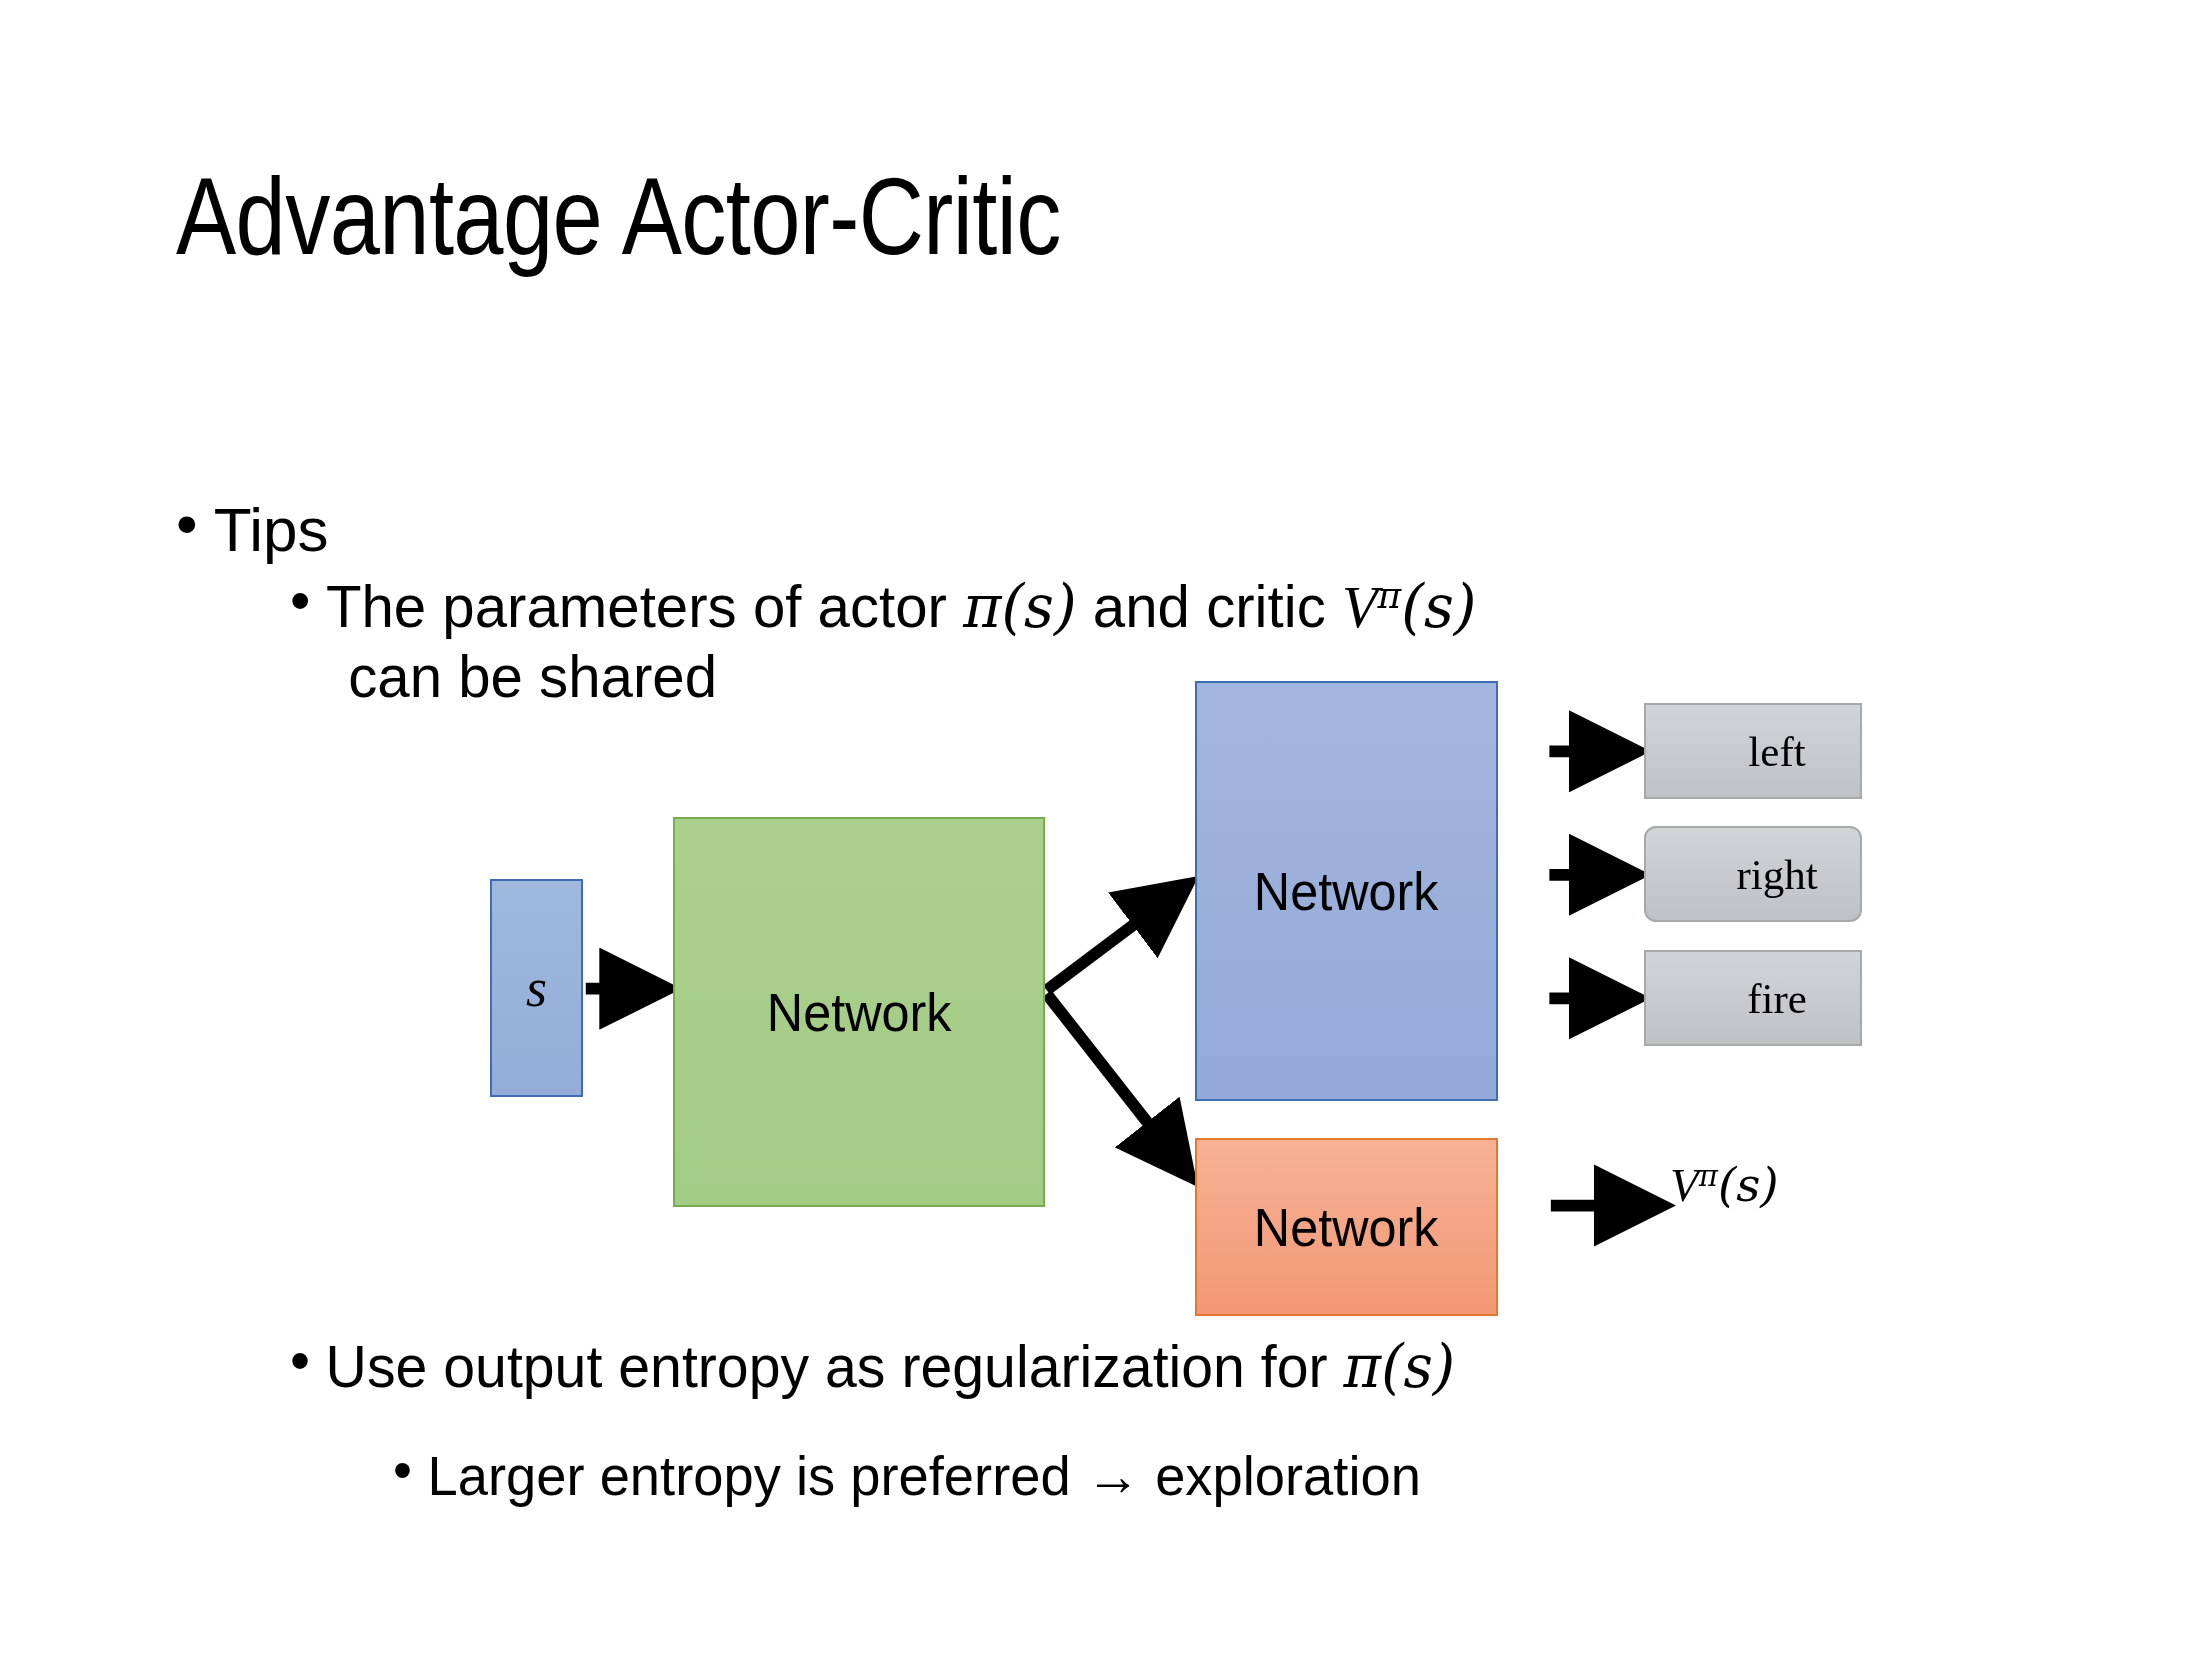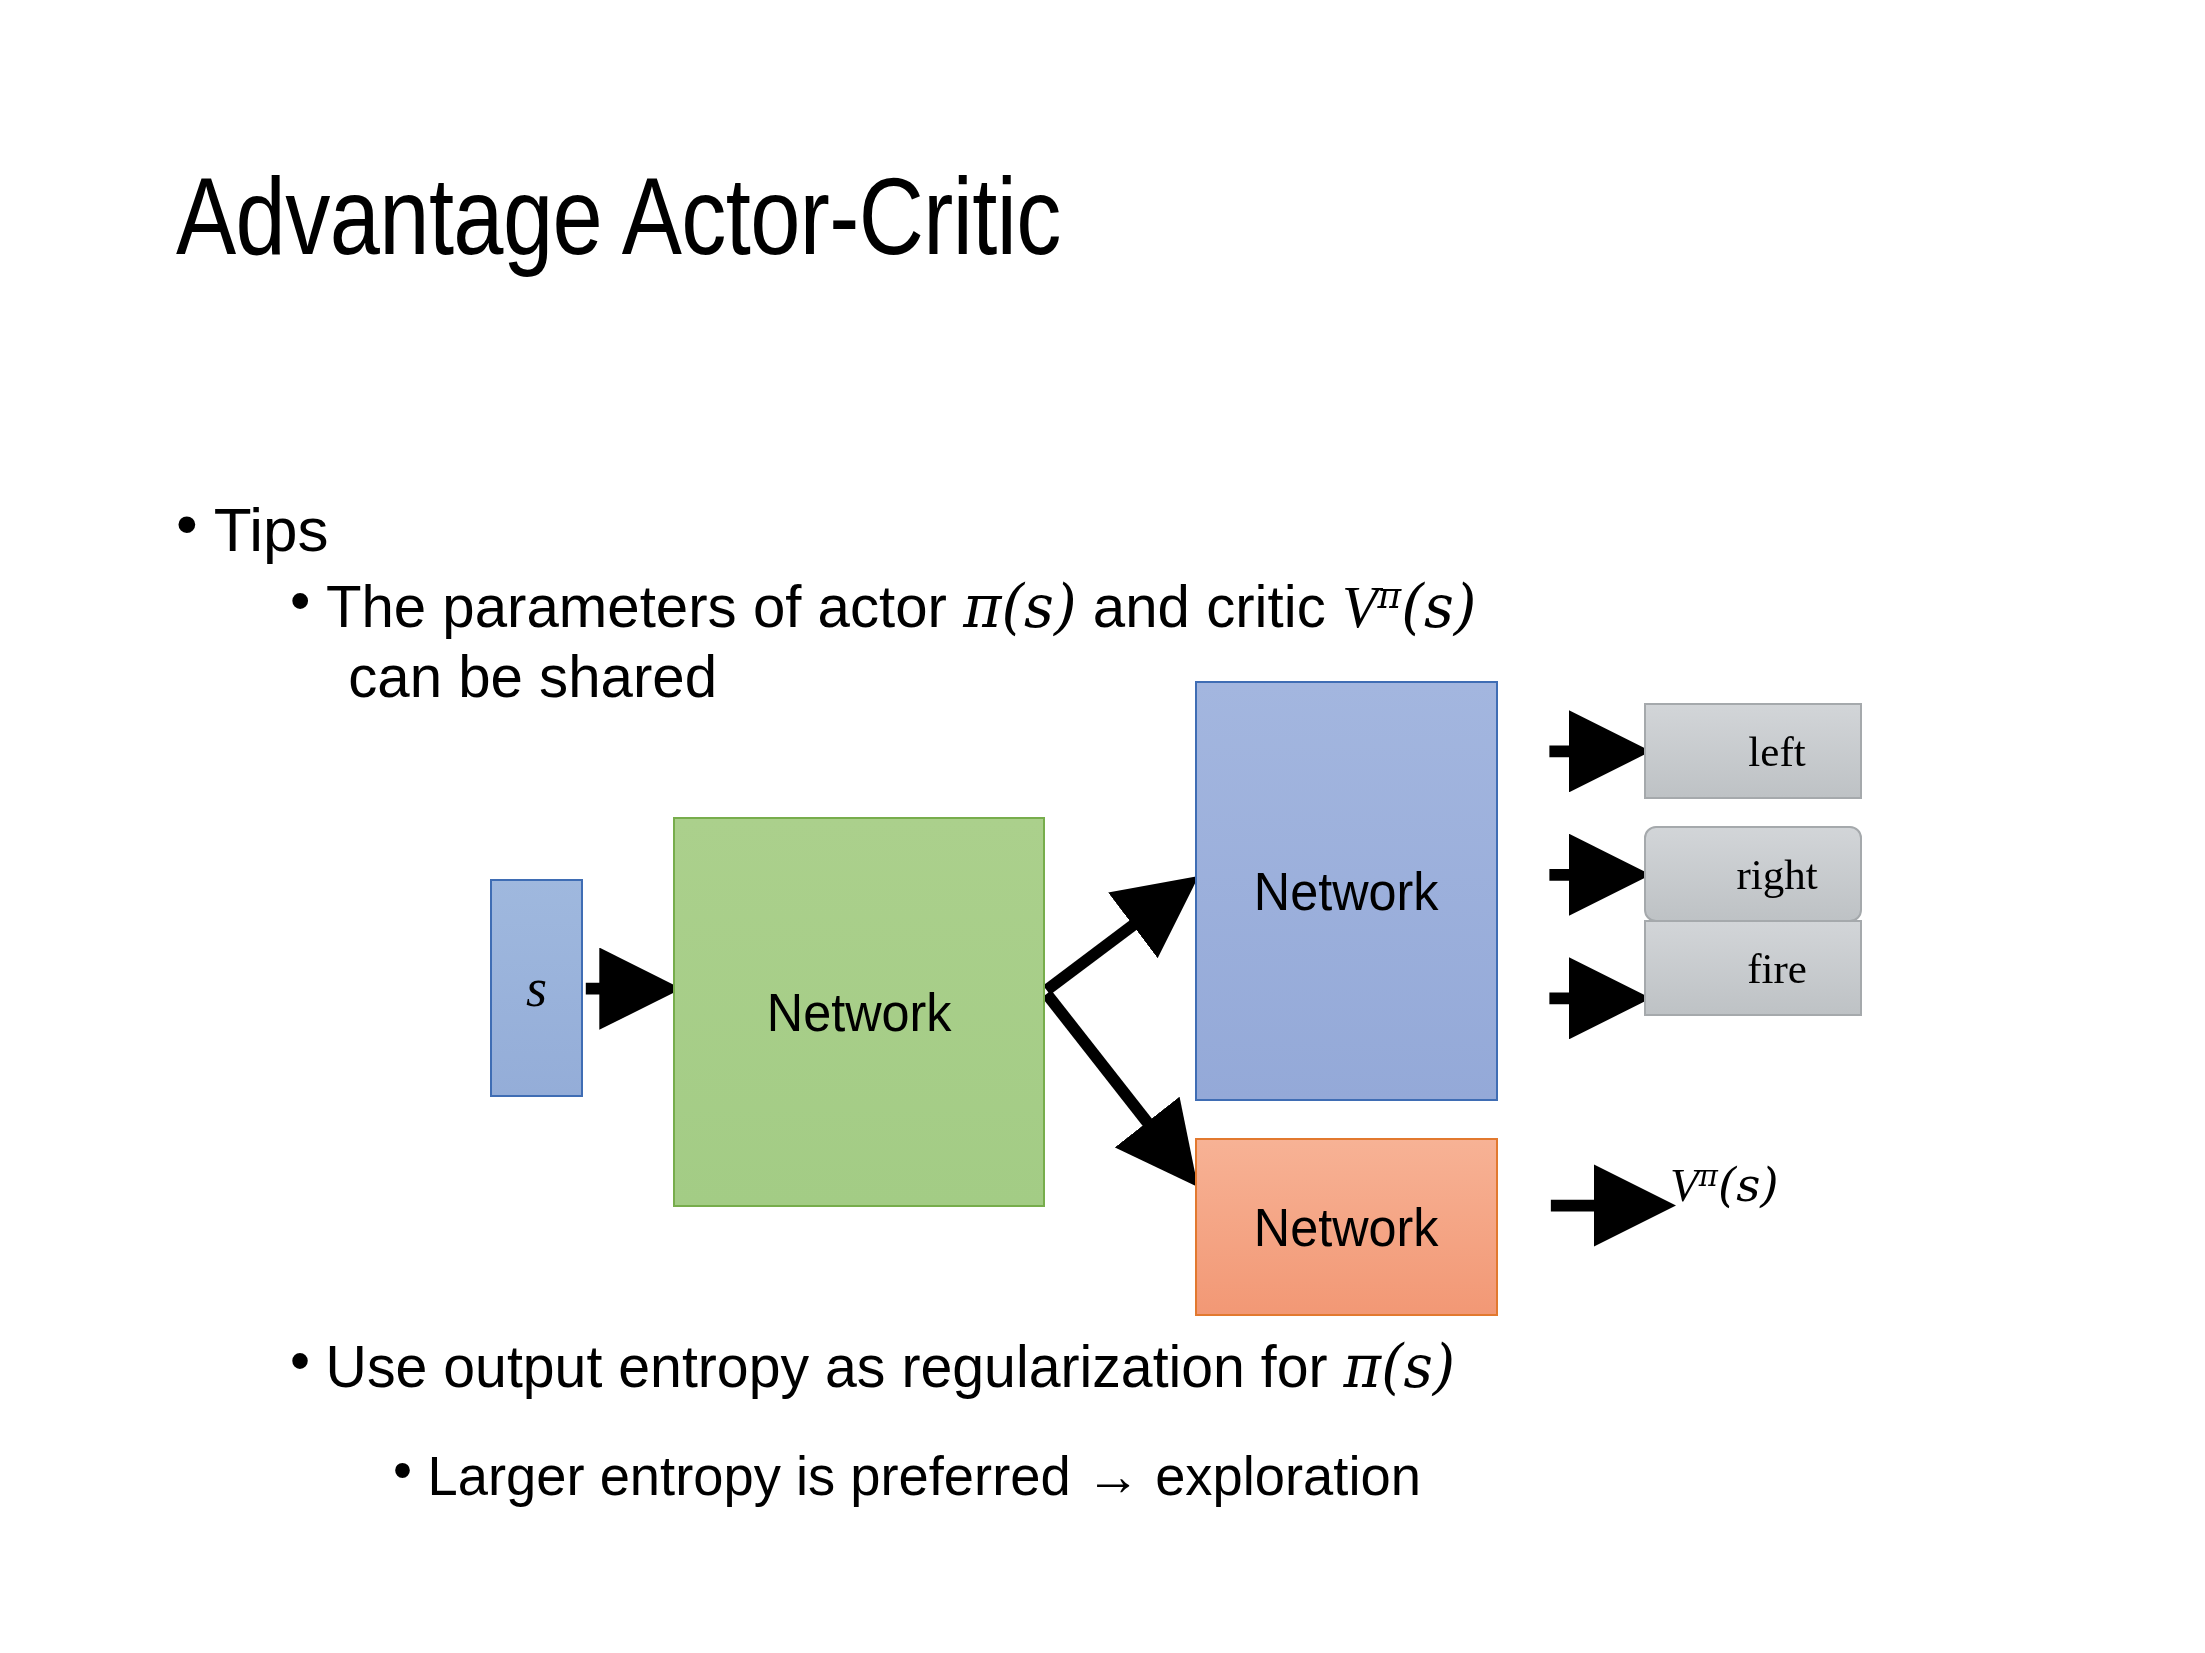--- a/index.html
+++ b/index.html
@@ -75,21 +75,21 @@
   }
 
   .box-gray{
     left:1644px;width:218px;height:96px;
     background:linear-gradient(180deg,#D2D5D8 0%,#BEC2C5 100%);
     border:2.2px solid #A5A9AC;
     padding-left:48px;
   }
   .gray-1{top:703px;}
   .gray-2{top:826px;border-radius:12px;}
-  .gray-3{top:920px;text-align:center;}
+  .gray-3{top:950px;text-align:center;}
   .gray-label{
     font-family:"Liberation Serif", serif;
     font-size:43px;color:#000;
   }
 
   .vpi{
     position:absolute;left:1670px;top:1157px;
     font-size:47px;color:#000;white-space:nowrap;
   }
 

